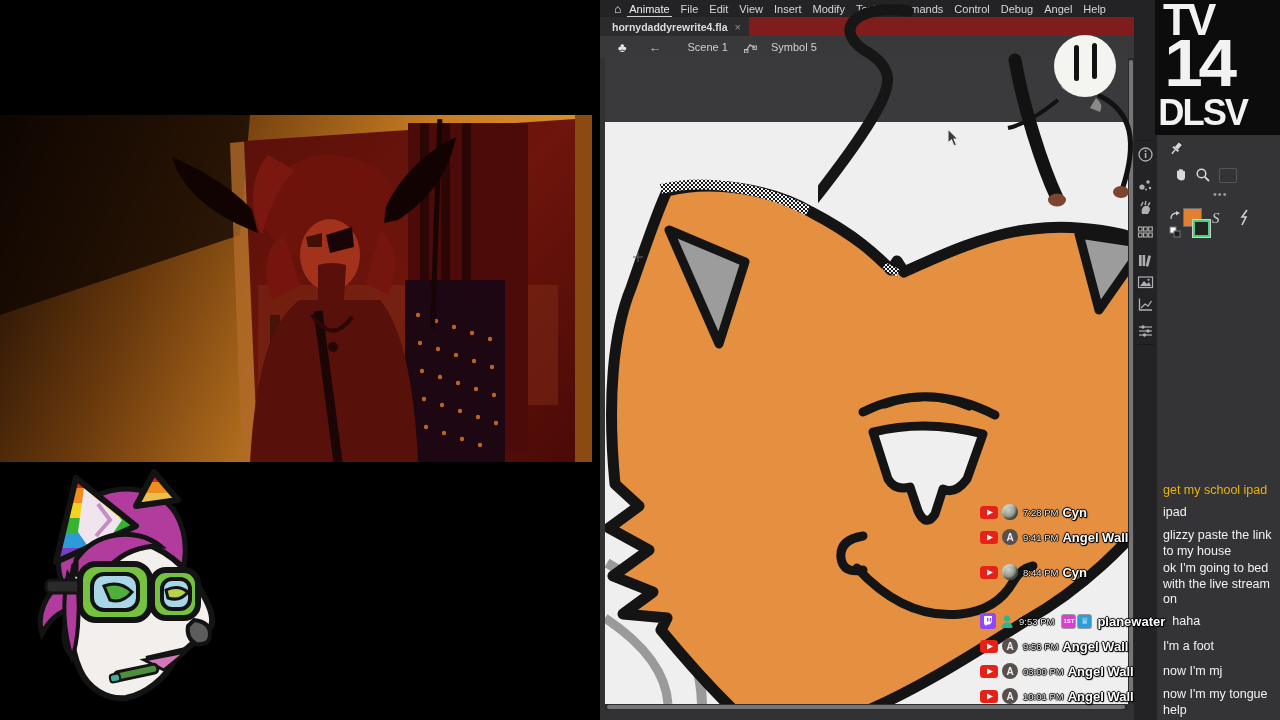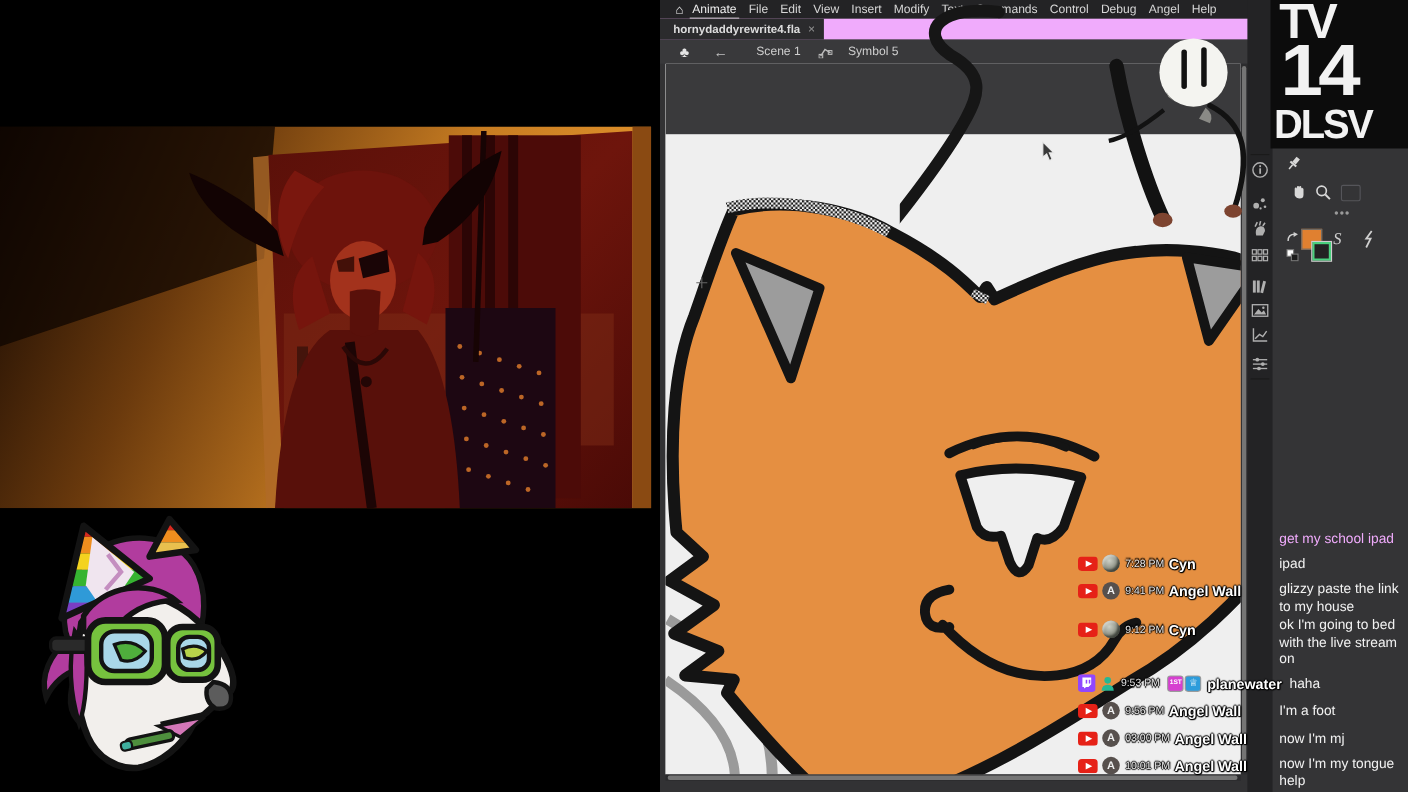--- a/index.html
+++ b/index.html
@@ -12,21 +12,21 @@
   
   #animate{position:absolute;left:600px;top:0;width:680px;height:720px;background:#323234;}
   #menubar{position:absolute;left:0;top:0;width:680px;height:17px;background:#232325;
            display:flex;align-items:center;color:#d6d6d6;font-size:11px;}
   #menubar .home{margin:0 8px 0 14px;color:#e8e8e8;font-size:12px;}
   #menubar .appname{position:relative;margin-right:22px;color:#ededed;}
   #menubar .appname:after{content:"";position:absolute;left:-2px;right:-2px;bottom:-3px;height:2px;background:#cfcfcf;}
   #menubar .mi{margin-right:11px;cursor:default;}
   #menubar .winicon{position:absolute;right:7px;top:3px;width:10px;height:10px;border:1px solid #9a9a9a;border-radius:2px;}
   #menubar .winicon:after{content:"";position:absolute;right:2px;top:2px;width:3px;height:3px;border-top:1px solid #9a9a9a;border-right:1px solid #9a9a9a;}
-  #tabbar{position:absolute;left:0;top:17px;width:680px;height:19px;background:#f0abfc;display:flex;}
+  #tabbar{position:absolute;left:0;top:17px;width:680px;height:19px;background:#7f1d1d;display:flex;}
   #tab1{height:100%;padding:0 8px 0 12px;background:#2b2b2d;display:flex;align-items:center;
         color:#dcdcdc;font-size:10.5px;font-weight:bold;}
   #tab1 .x{color:#8f8f8f;font-weight:normal;margin-left:7px;font-size:11px;}
   #editbar{position:absolute;left:0;top:36px;width:680px;height:22px;background:#39393b;
            display:flex;align-items:center;color:#cfcfcf;font-size:11px;}
   #editbar .club{color:#e4e4e4;font-size:13px;margin:0 0 0 18px;}
   #editbar .back{color:#c0c0c0;font-size:13px;margin-left:22px;}
   #editbar .crumb{margin-left:26px;}
   #editbar .sym{margin-left:14px;}
   #editbar .symicon{margin-left:16px;display:inline-block;}
@@ -65,21 +65,21 @@
      background:radial-gradient(circle at 40% 35%, #cdd0c6, #878b7f 60%, #5f635a);
      box-shadow:inset -2px -2px 2px rgba(40,44,38,.7), inset 1px 2px 2px rgba(255,255,255,.45);}
   .chatrow .badge1{width:13px;height:13px;border-radius:2px;background:#d63fd0;color:#fff;
      font-size:6px;font-weight:bold;display:flex;align-items:center;justify-content:center;margin-left:4px;
      box-shadow:0 0 0 1px rgba(0,0,0,.35);}
   .chatrow .badge2{width:13px;height:13px;border-radius:2px;background:#2d9cdb;color:#fff;
      font-size:9px;display:flex;align-items:center;justify-content:center;margin-left:3px;
      box-shadow:0 0 0 1px rgba(0,0,0,.35);}
   .chatmsg{position:absolute;left:1163px;width:113px;font-size:12.5px;line-height:15.5px;
      color:#f2f2f2;white-space:normal;}
-  .chatmsg.dim{color:#f0abfc;}
+  .chatmsg.dim{color:#eab308;}
   .inlinemsg{font-size:12.5px;color:#f2f2f2;font-weight:normal;margin-left:7px;text-shadow:none;}
   .ytic{display:inline-block;margin-left:0;}
   svg{display:block;}
 </style>
 </head>
 <body>
 
 <div id="screen">
 
   <svg id="photo" viewBox="0 0 592 347" preserveAspectRatio="none">
@@ -516,21 +516,21 @@
   <div class="chatmsg" style="top:528px;">glizzy paste the link to my house</div>
 
   <div class="chatrow" style="top:562px;">
     <span class="ytic">
         <svg width="18" height="13" viewBox="0 0 18 13">
           <rect width="18" height="13" rx="3.5" fill="#e62117"></rect>
           <polygon points="7,3.5 13,6.5 7,9.5" fill="#fff"></polygon>
         </svg>
       </span>
     <span class="avArt"></span>
-    <span class="time">9:12 PM</span>
+    <span class="time">8:44 PM</span>
     <span class="user">Cyn</span>
   </div>
   <div class="chatmsg" style="top:561px;">ok I'm going to bed with the live stream on</div>
 
   <div class="chatrow" style="top:611px;">
     <span>
         <svg width="16" height="16" viewBox="0 0 16 16">
           <rect width="16" height="16" rx="3" fill="#9146ff"></rect>
           <path d="M4,3 L12,3 L12,9 L9.5,11.5 L7.5,11.5 L5.5,13 L5.5,11.5 L4,11.5 Z" fill="#fff"></path>
           <rect x="7" y="5" width="1.4" height="3.4" fill="#9146ff"></rect>

